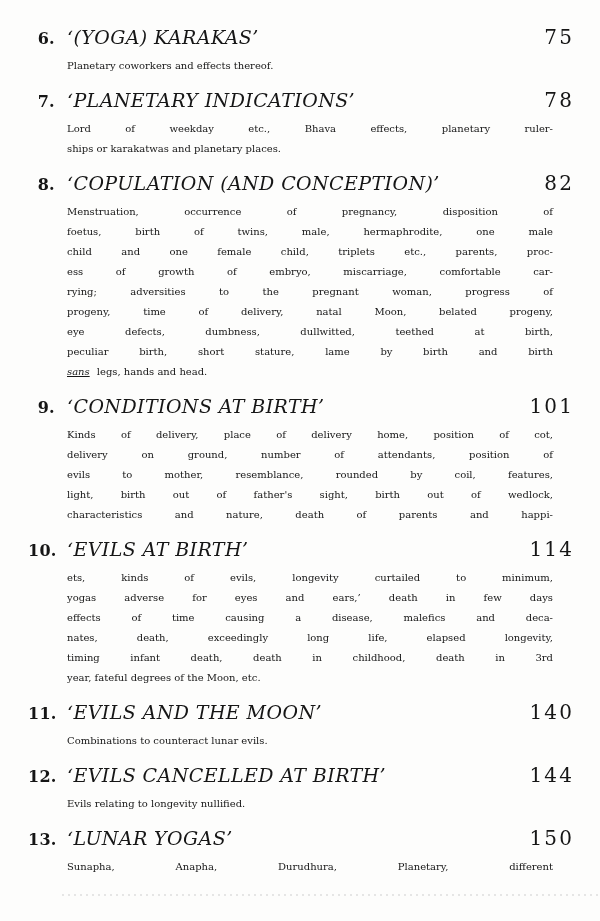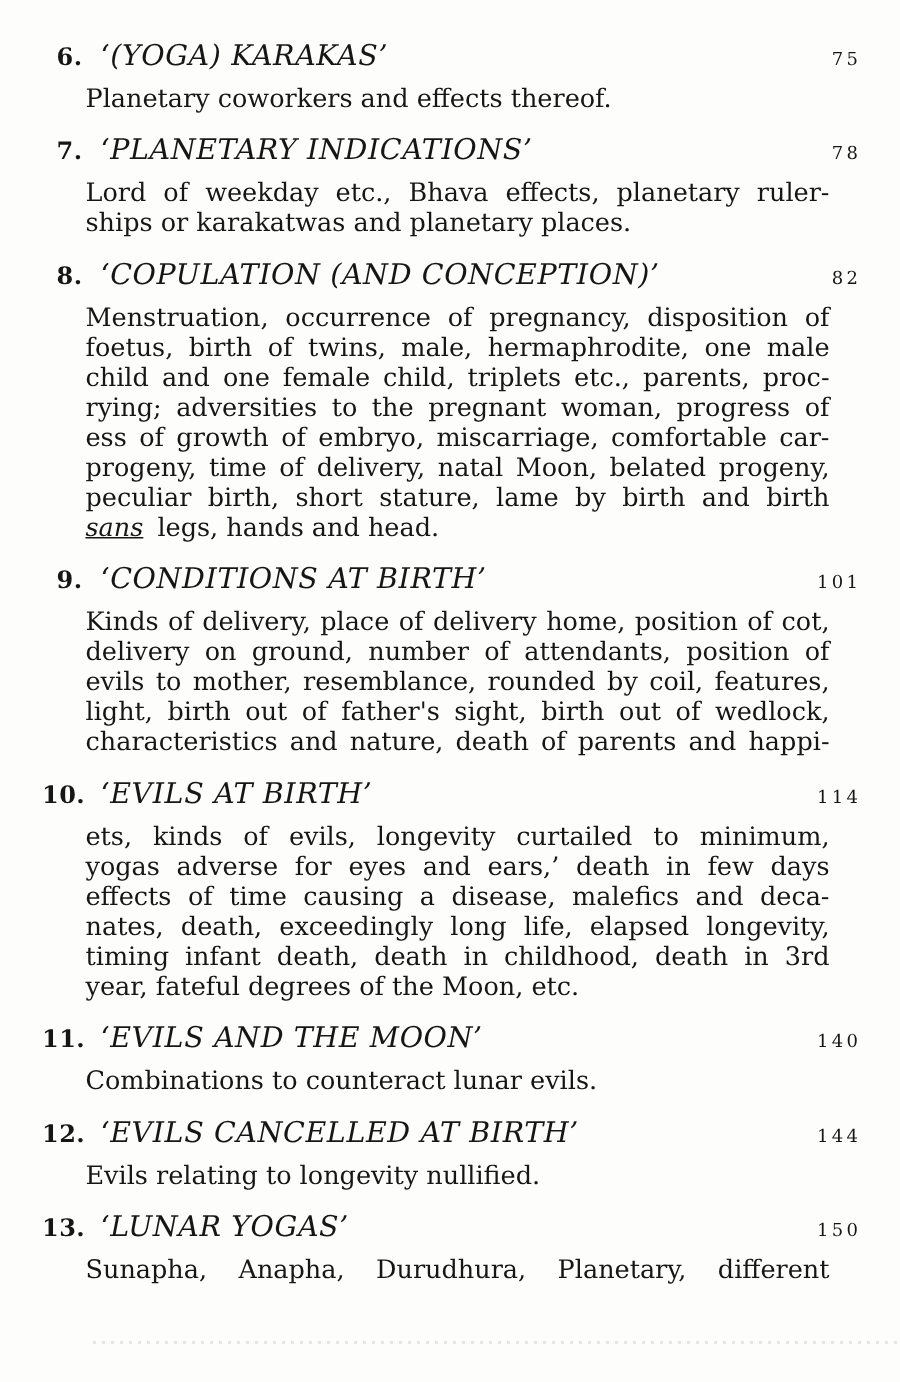--- a/index.html
+++ b/index.html
@@ -36,28 +36,28 @@
     flex: 1 1 auto;
     margin-left: 12px;
     font-style: italic;
     font-size: 19px;
     letter-spacing: 0.4px;
     white-space: nowrap;
     overflow: hidden;
   }
   .pageno {
     flex: none;
-    font-size: 12px;
+    font-size: 20px;
     letter-spacing: 2.2px;
     margin-right: -2.2px;
   }
   .desc {
-    margin-left: 29px;
+    margin-left: 39px;
     margin-right: 19px;
-    font-size: 17px;
+    font-size: 10px;
     line-height: 20px;
   }
   .dline {
     text-align: justify;
     text-align-last: justify;
   }
   .dline.endline { text-align-last: left; }
   .dline i { font-style: italic; margin-right: 4px; text-decoration: underline; }
   .artifact {
     position: absolute;
@@ -99,23 +99,24 @@
   <div class="entry">
     <div class="entry-head">
       <span class="num">8.</span>
       <span class="title">‘COPULATION (AND CONCEPTION)’</span>
       <span class="pageno">82</span>
     </div>
     <div class="desc">
           <div class="dline">Menstruation, occurrence of pregnancy, disposition of</div>
           <div class="dline">foetus, birth of twins, male, hermaphrodite, one male</div>
           <div class="dline">child and one female child, triplets etc., parents, proc-</div>
+          <div class="dline">ess of growth of embryo, miscarriage, comfortable car-</div>
           <div class="dline">rying; adversities to the pregnant woman, progress of</div>
-          <div class="dline">ess of growth of embryo, miscarriage, comfortable car-</div>
           <div class="dline">progeny, time of delivery, natal Moon, belated progeny,</div>
+          <div class="dline">eye defects, dumbness, dullwitted, teethed at birth,</div>
           <div class="dline">peculiar birth, short stature, lame by birth and birth</div>
           <div class="dline endline"><i>sans</i> legs, hands and head.</div>
         </div>
   </div>
 
   <div class="entry">
     <div class="entry-head">
       <span class="num">9.</span>
       <span class="title">‘CONDITIONS AT BIRTH’</span>
       <span class="pageno">101</span>

